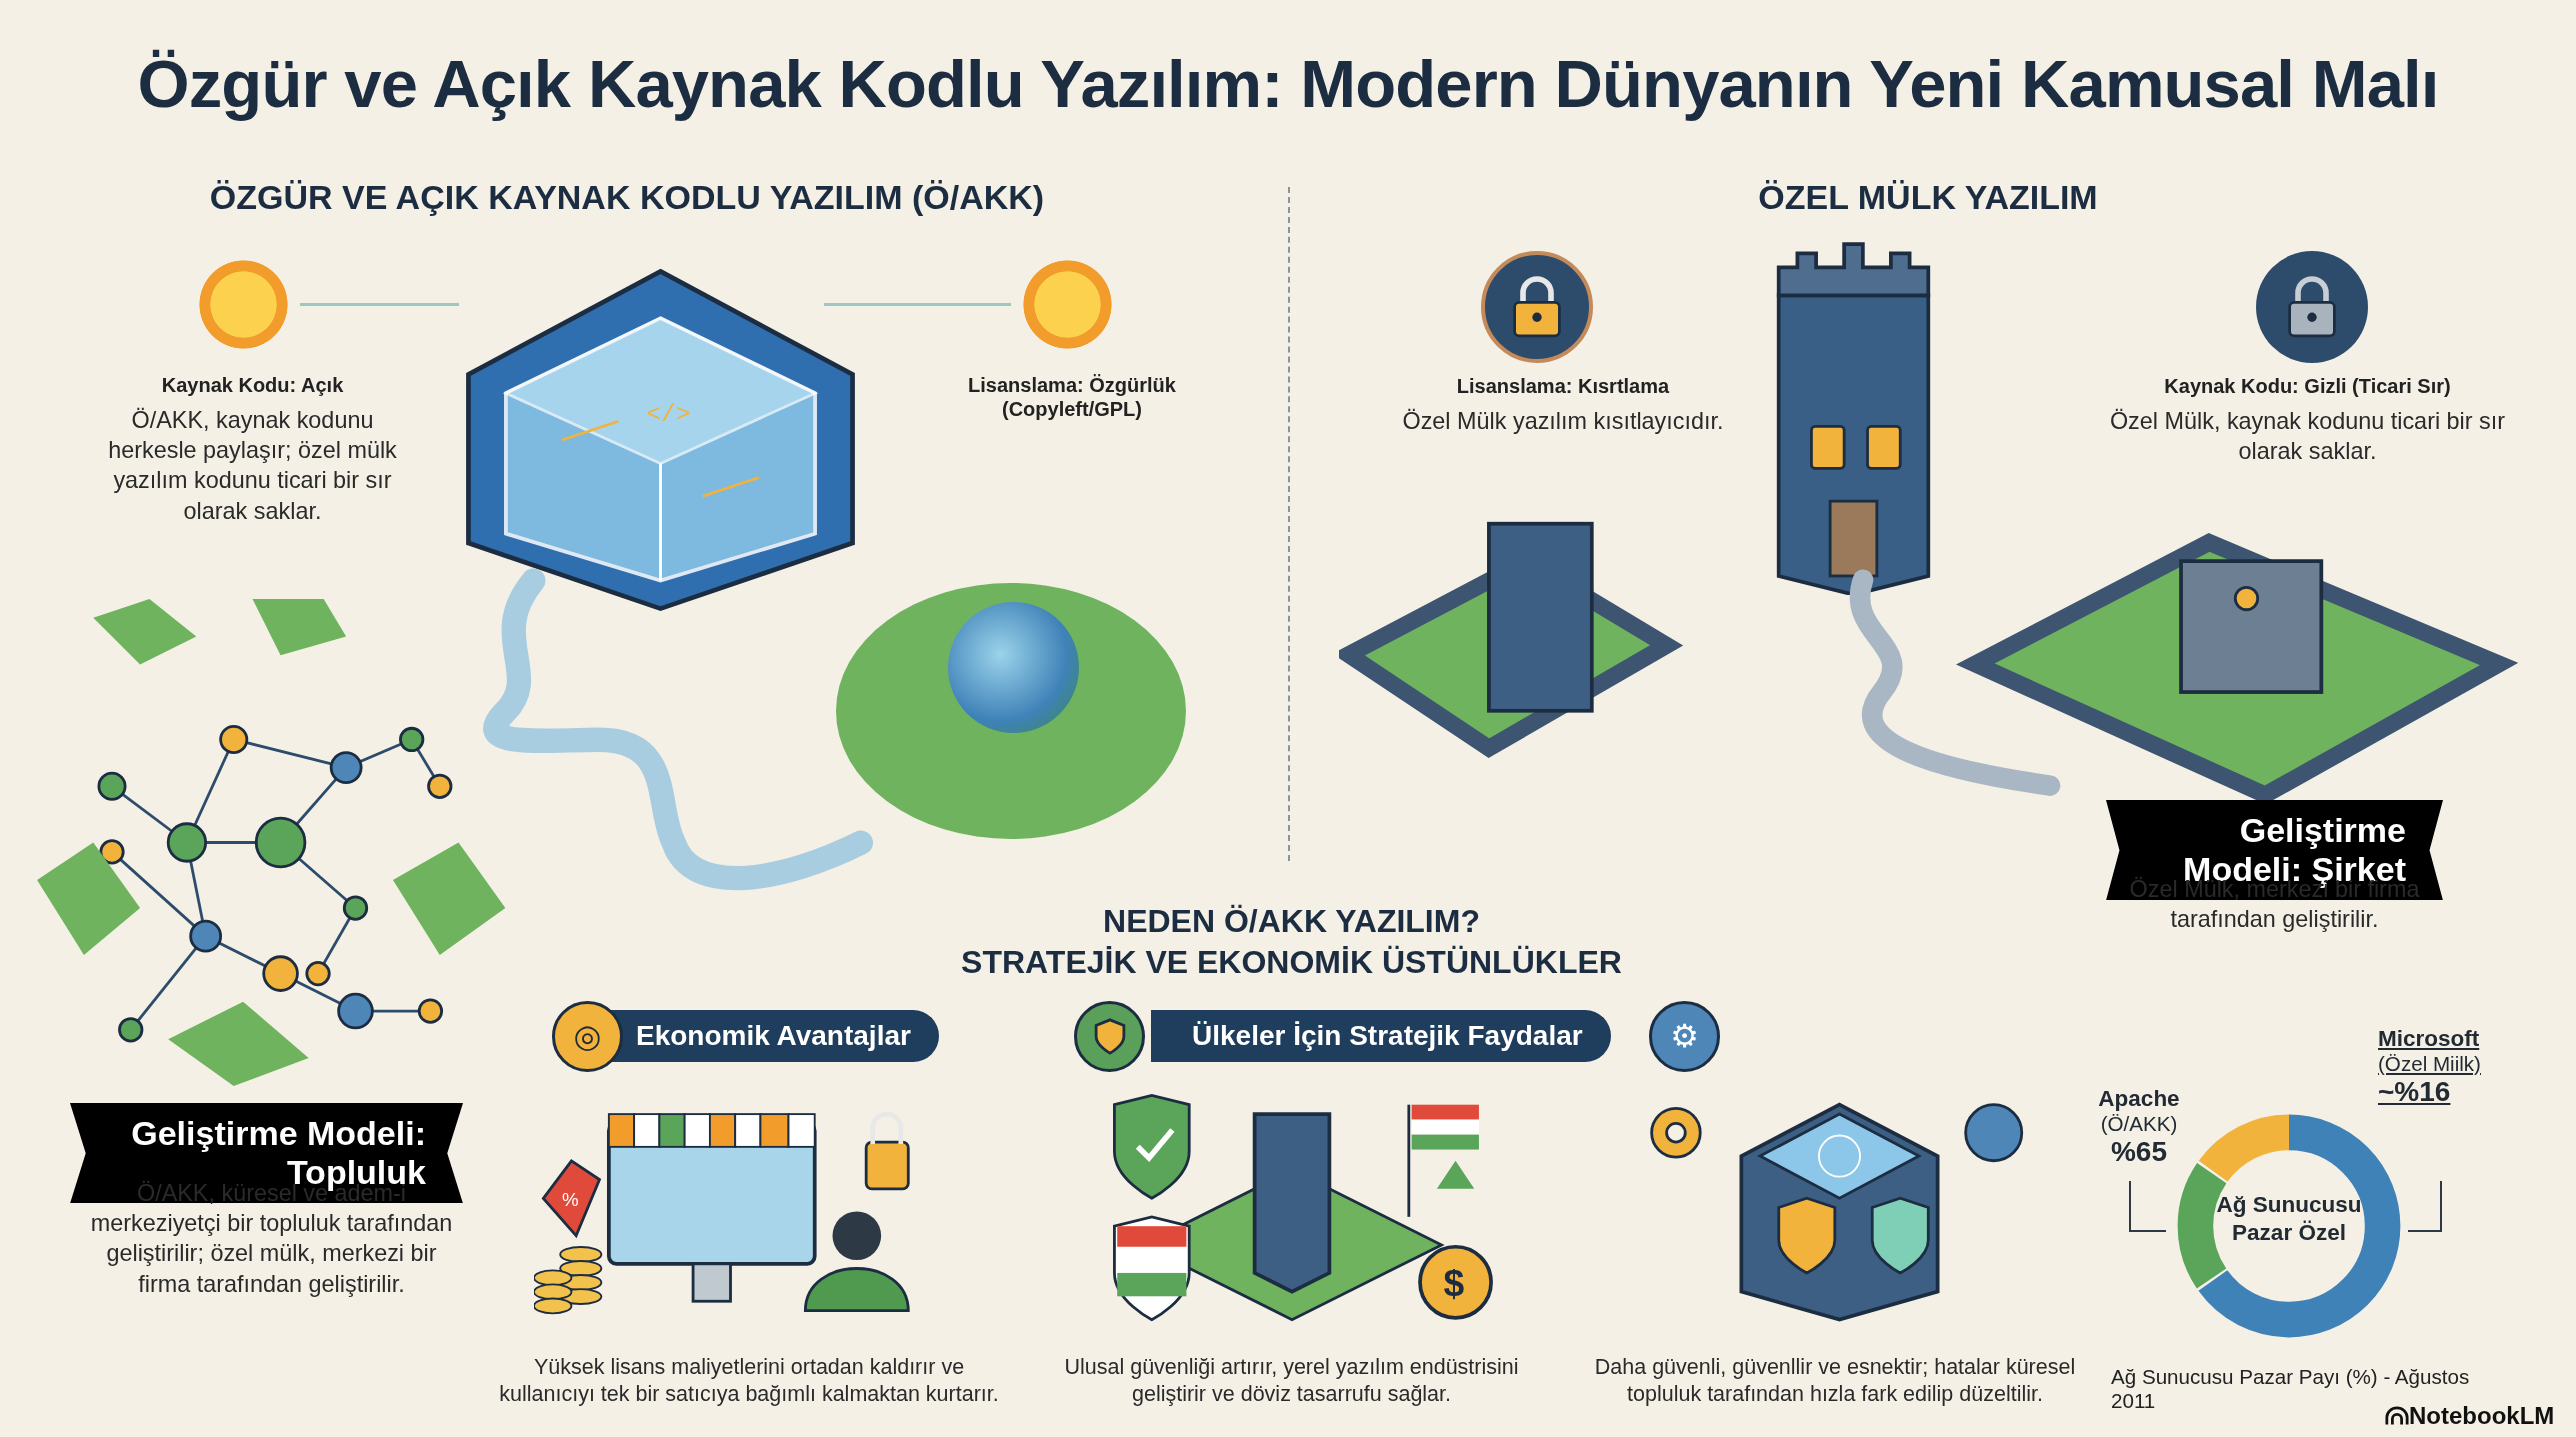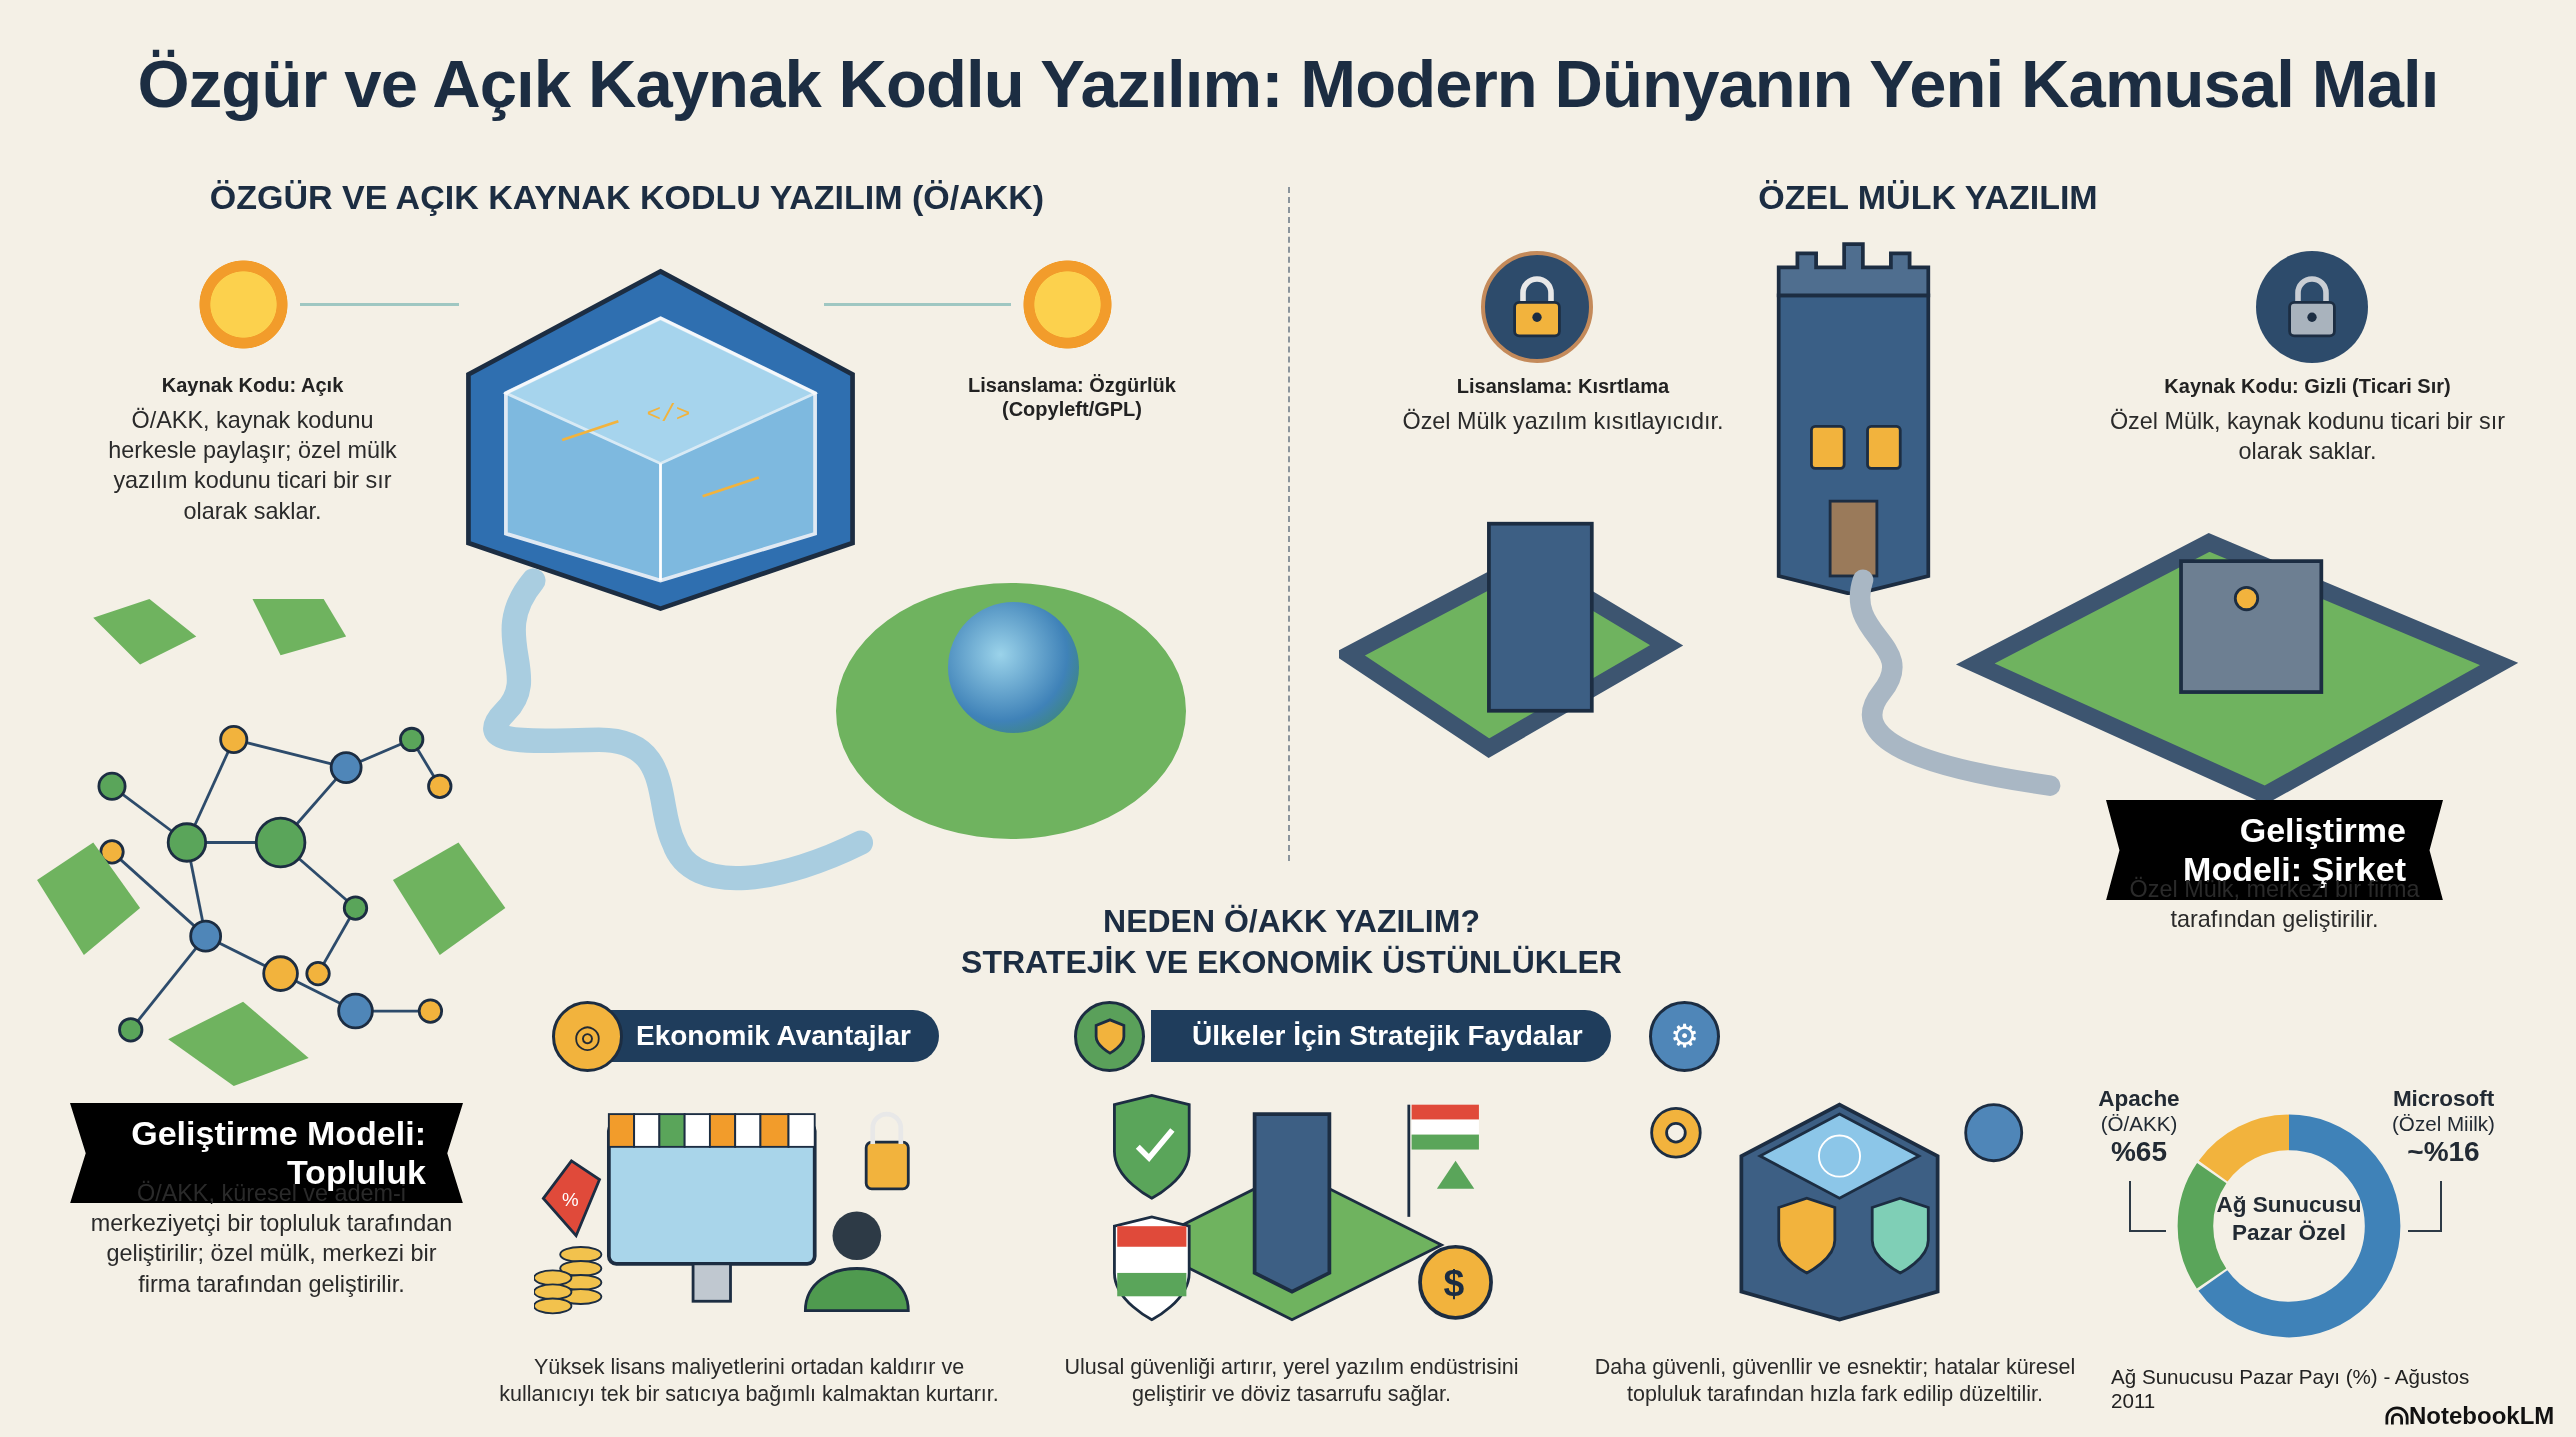--- a/index.html
+++ b/index.html
@@ -286,21 +286,21 @@
   </div>
 </div>
 
 <div class="abs" style="left:2092px; top:1086px; width:94px; text-align:center; line-height:1.15;">
   <div style="font-size:22.5px; font-weight:700;">Apache</div>
   <div style="font-size:20.6px;">(Ö/AKK)</div>
   <div style="font-size:28px; font-weight:700;">%65</div>
 </div>
 <div class="abs" style="left:2129px; top:1181px; width:37px; height:51px; border-left:2.8px solid #2d3a46; border-bottom:2.8px solid #2d3a46;"></div>
 
-<div class="abs" style="left:2378px; top:1086px; width:131px; text-align:center; line-height:1.15;">
+<div class="abs" style="left:2378px; top:1026px; width:131px; line-height:1.15;text-decoration:underline;">
   <div style="font-size:22.5px; font-weight:700;">Microsoft</div>
   <div style="font-size:20.6px;">(Özel Miilk)</div>
   <div style="font-size:28px; font-weight:700;">~%16</div>
 </div>
 <div class="abs" style="left:2408px; top:1181px; width:34px; height:51px; border-right:2.8px solid #2d3a46; border-bottom:2.8px solid #2d3a46;"></div>
 
 <div class="abs footer-note" style="left:2111px; top:1365px; width:393px;">Ağ Sunucusu Pazar Payı (%) - Ağustos 2011</div>
 
 <div class="abs brand" style="left:2385px; top:1402px; display:flex; align-items:center; gap:0;">
   <svg width="24" height="20.6" viewBox="0 0 26 22">

